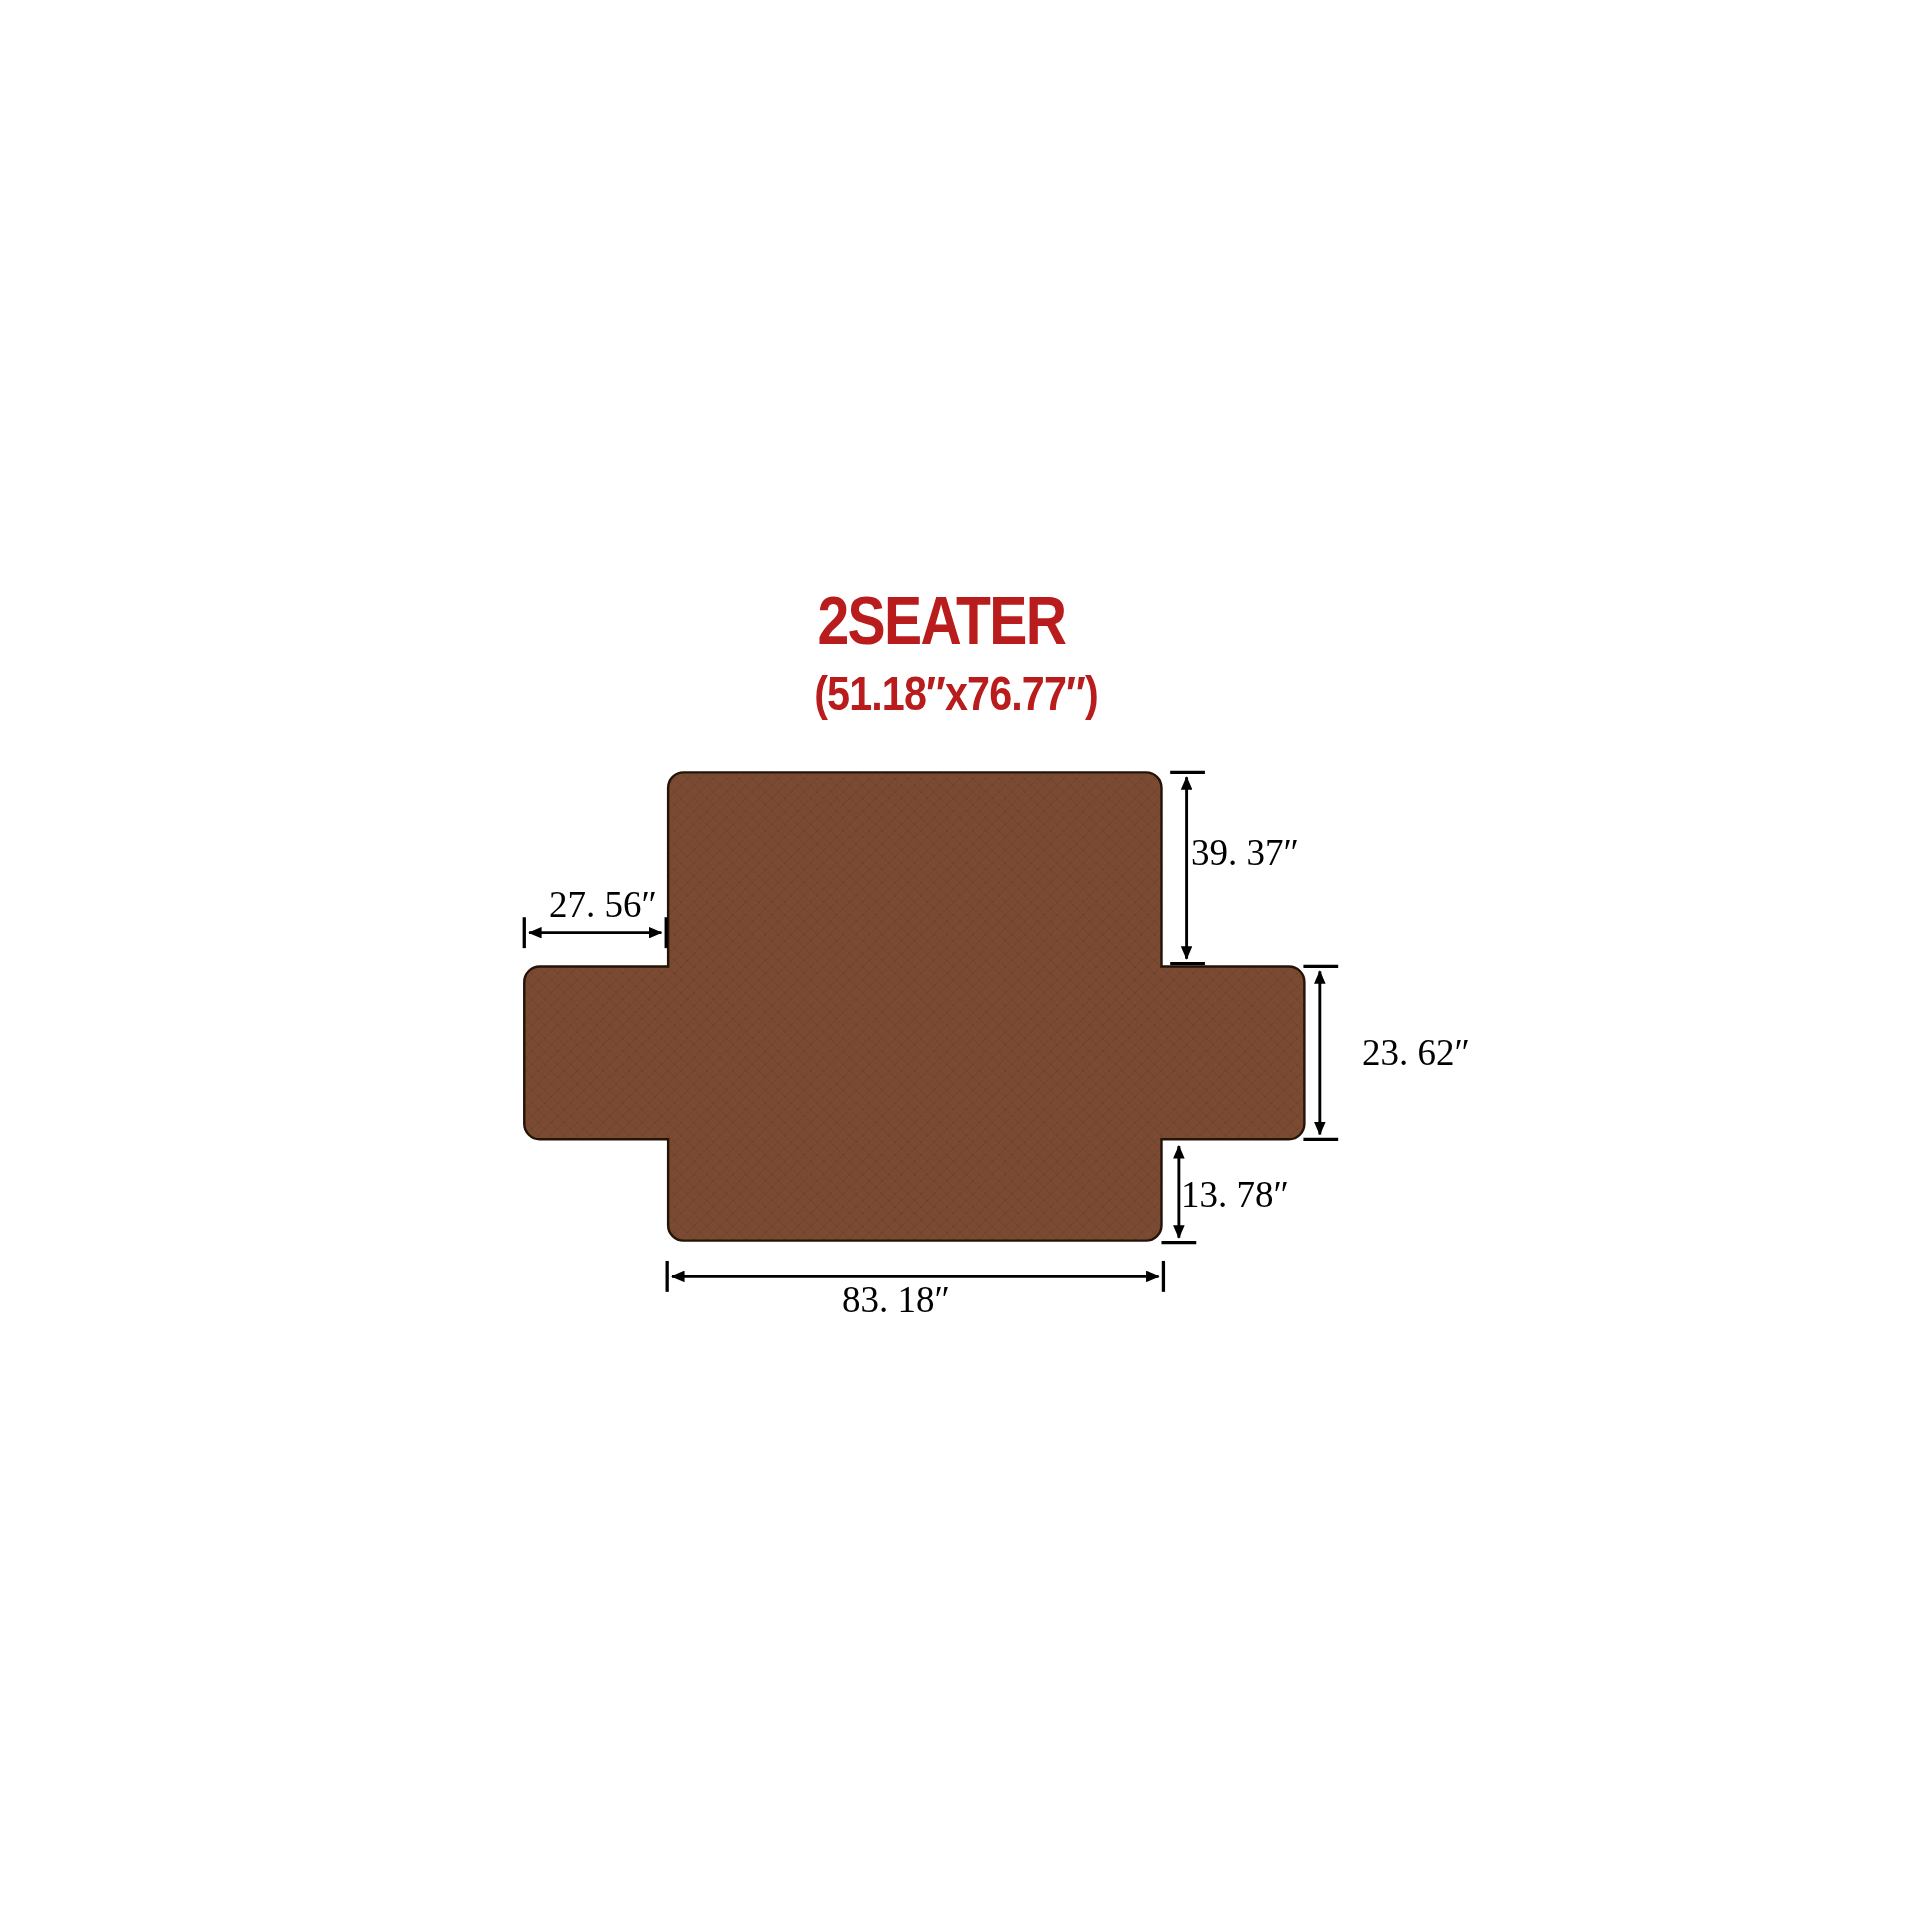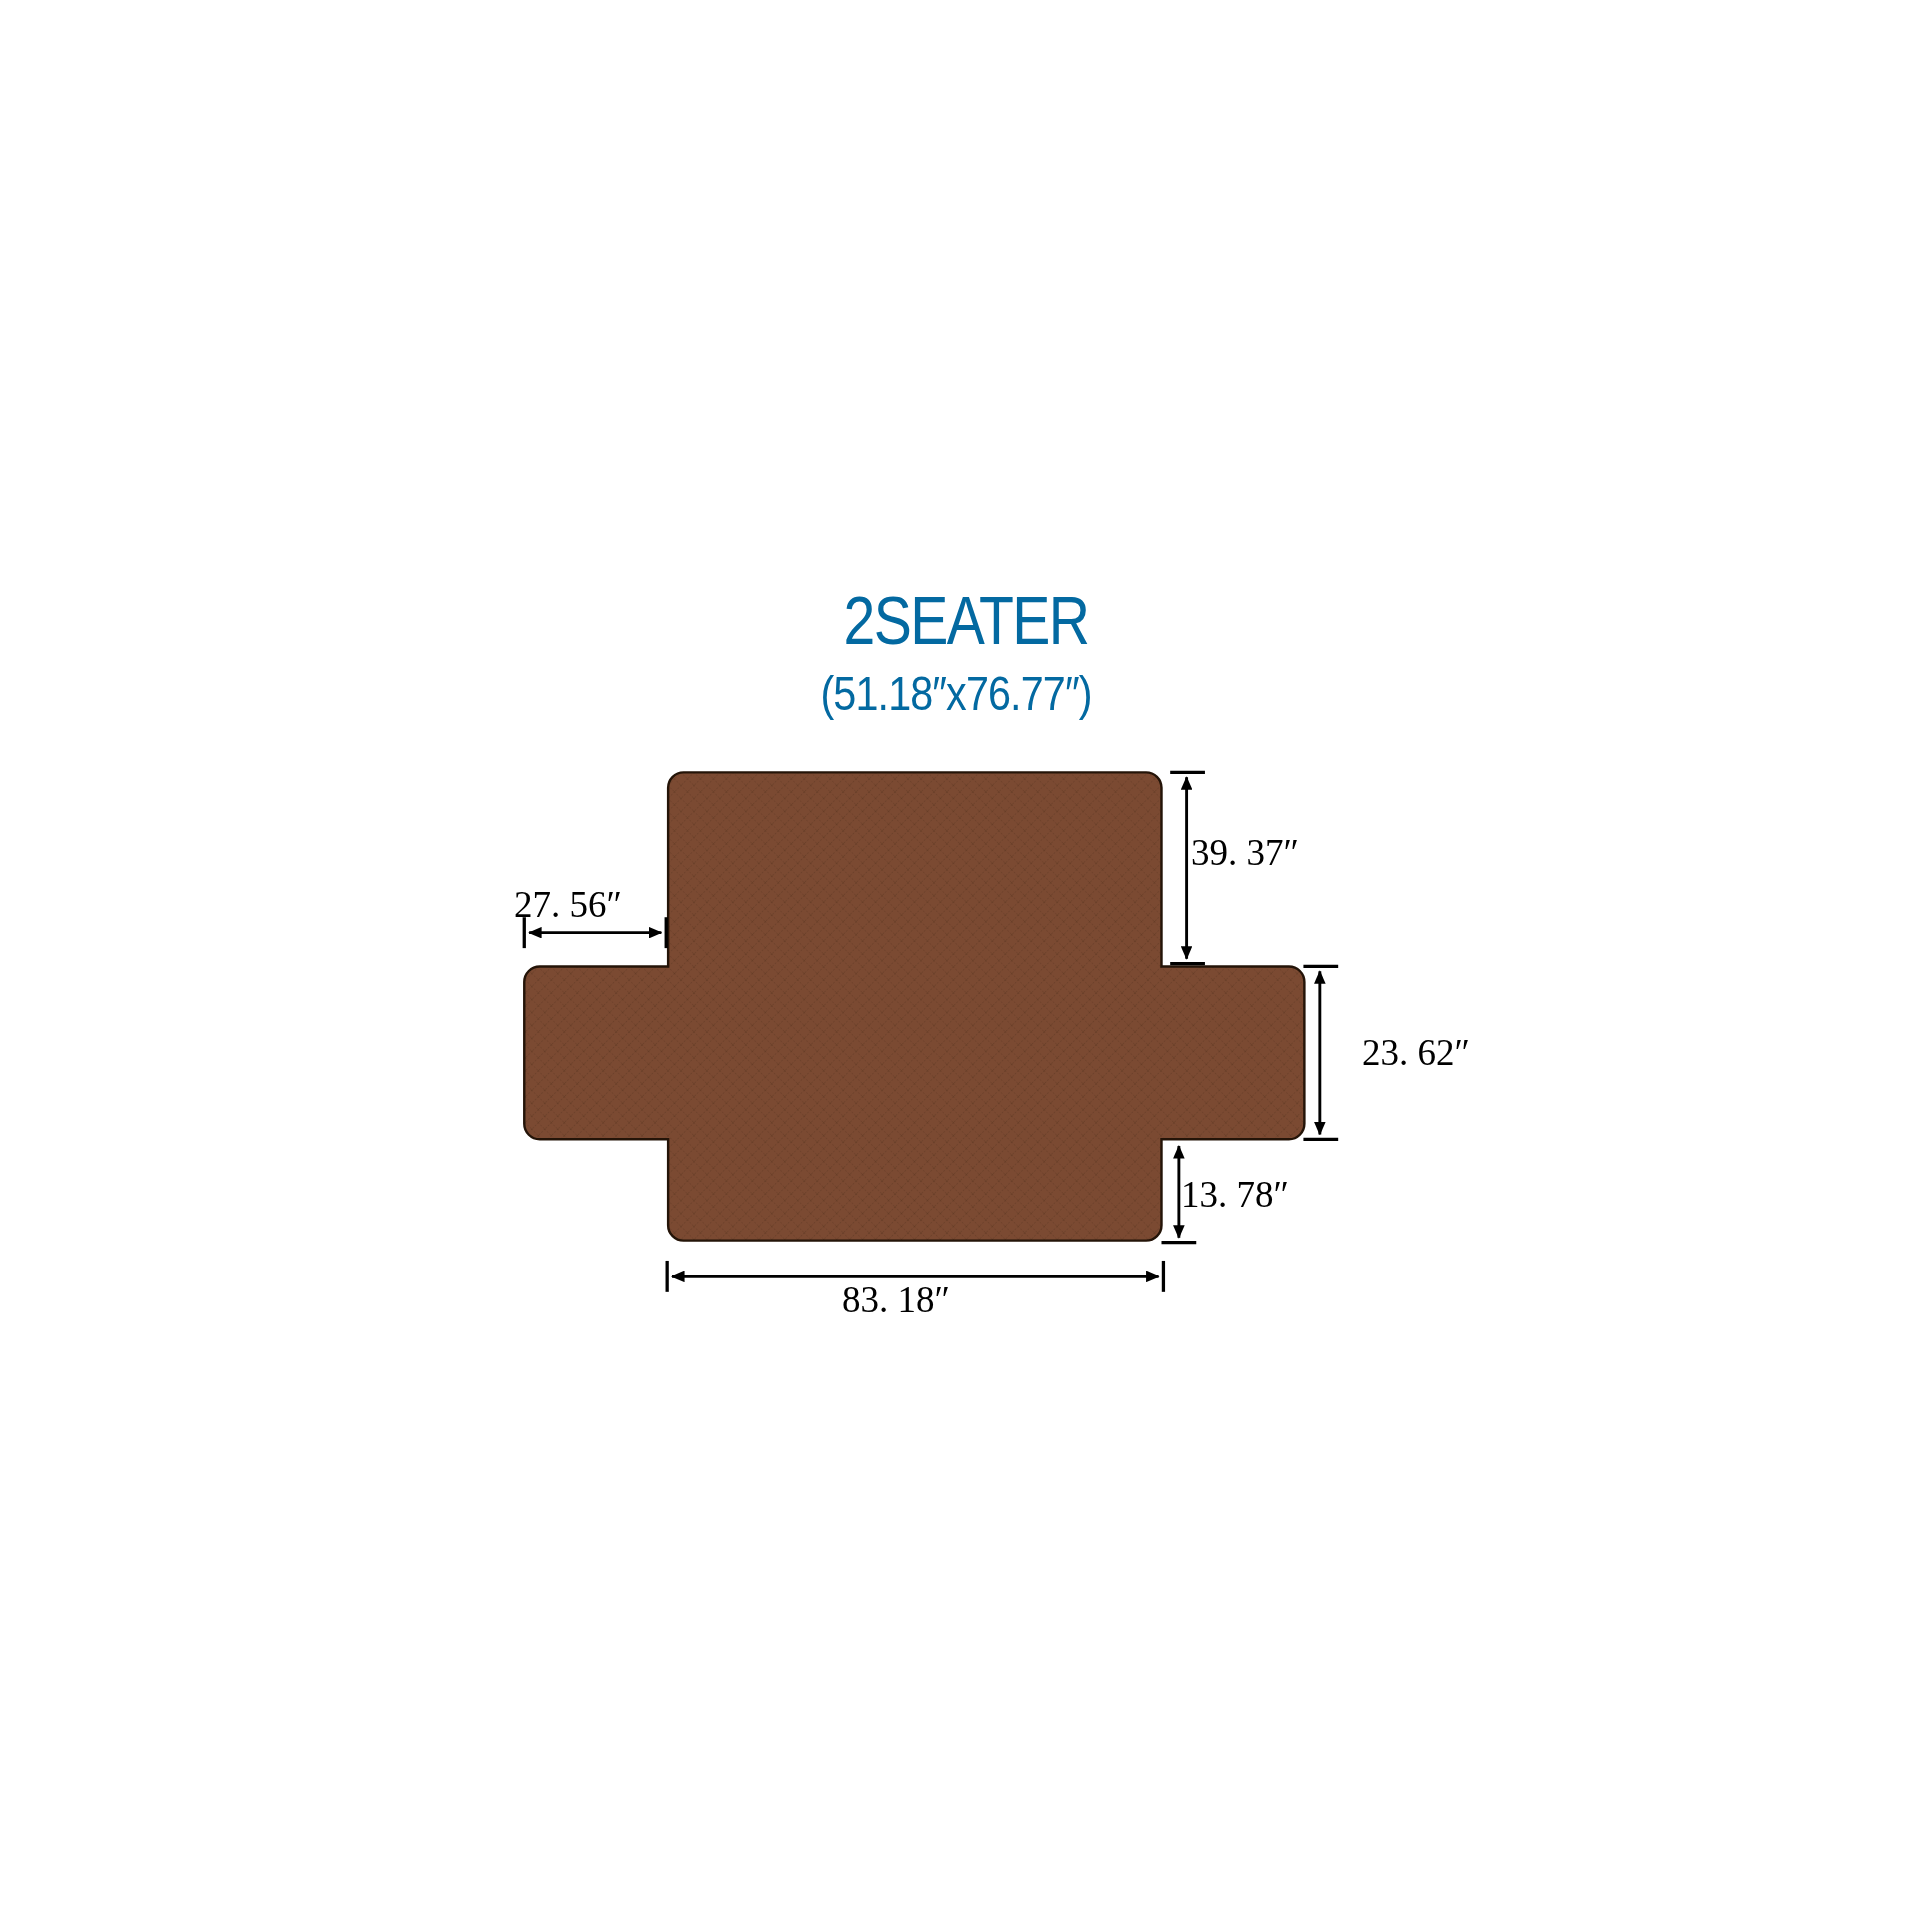--- a/index.html
+++ b/index.html
@@ -2,42 +2,42 @@
 <html><head>
 <meta charset="utf-8">
 <style>
   html,body { margin:0; padding:0; background:#ffffff; }
   .stage {
     position:relative; width:1931px; height:1931px; background:#ffffff;
     overflow:hidden;
   }
   .title-block {
     position:absolute; left:956px; top:585px; transform:translateX(-50%);
-    text-align:right; color:#0369a1;
-    font-family:"Liberation Sans","DejaVu Sans",sans-serif; font-weight:400;
+    text-align:left; color:#b91c1c;
+    font-family:"Liberation Sans","DejaVu Sans",sans-serif; font-weight:700;
   }
   .title-main {
     font-size:68px; line-height:70px; letter-spacing:-1.9px;
     transform:scaleX(0.84); transform-origin:center;
     white-space:nowrap;
   }
   .title-sub {
     font-size:48px; line-height:50px; letter-spacing:-1px; margin-top:13.5px;
     transform:scaleX(0.86); transform-origin:center;
     white-space:nowrap;
   }
   svg.diagram { position:absolute; left:0; top:0; }
   .dim line { stroke:#000000; stroke-width:3; }
   .dim .tick { stroke-width:3.4; }
   .lbl {
     position:absolute; transform:translate(-50%,-50%);
     font-family:"Liberation Serif","DejaVu Serif",serif;
     font-size:37px; color:#000000; white-space:nowrap;
   }
-  .lbl-arm   { left:568px;  top:904px;  }
+  .lbl-arm   { left:603px;  top:904px;  }
   .lbl-back  { left:1245px; top:852px;  }
   .lbl-side  { left:1378px; top:1052px;margin-left:38px; }
   .lbl-front { left:1235px; top:1194px; }
   .lbl-seat  { left:896px;  top:1299px; }
 </style>
 </head>
 <body>
 
 <div class="stage">
 

